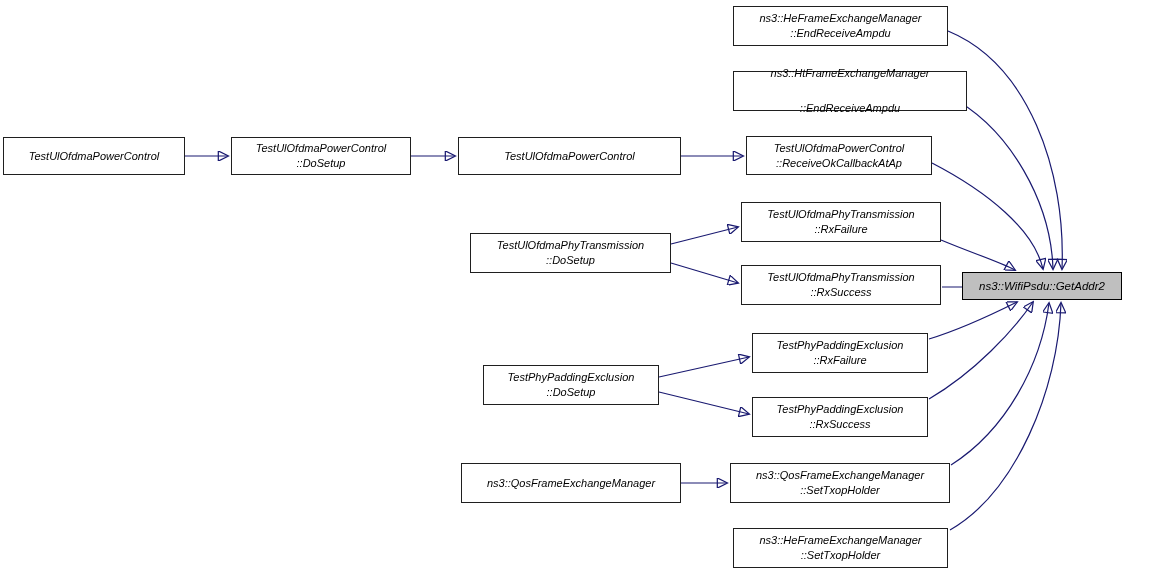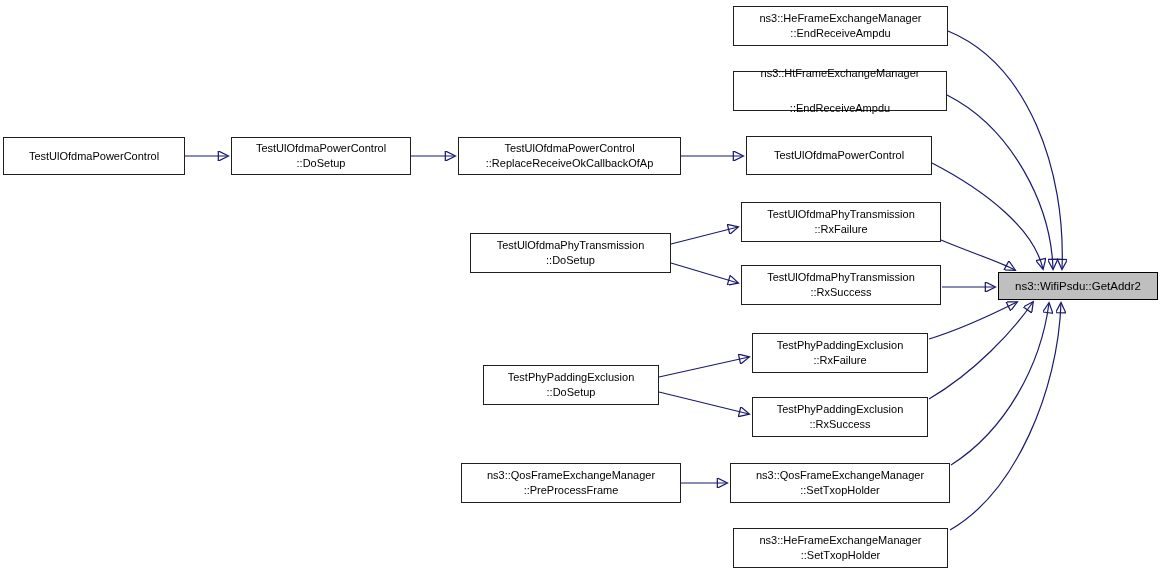--- a/index.html
+++ b/index.html
@@ -28,20 +28,21 @@
     border: 1px solid #1f1f1f;
     color: #000000;
     font-size: 11px;
     line-height: 15px;
     text-align: center;
     display: flex;
     flex-direction: column;
     justify-content: center;
     cursor: pointer;
     white-space: nowrap;
+    font-style: italic;
   }
   .node span { display: block; }
   .node.highlight {
     background: #bfbfbf;
     border: 1.5px solid #000000;
     cursor: default;
     font-size: 11.5px;
   }
 </style>
 </head>
@@ -72,41 +73,41 @@
     <path d="M681,483 L727,483" marker-end="url(#arrow)"></path>
     <path d="M951,465 C1006,430 1041,365 1049,303" marker-end="url(#arrow)"></path>
     <path d="M950,530 C1016,492 1058,390 1061,303" marker-end="url(#arrow)"></path>
   </svg>
 
   <div class="node" style="left:733px;top:6px;width:215px;height:40px;">
     <span>ns3::HeFrameExchangeManager</span>
     <span>::EndReceiveAmpdu</span>
   </div>
 
-  <div class="node" style="left:733px;top:71px;width:214px;height:40px;gap:20px;">
+  <div class="node" style="left:733px;top:71px;width:234px;height:40px;gap:20px;">
     <span>ns3::HtFrameExchangeManager</span>
     <span>::EndReceiveAmpdu</span>
   </div>
 
   <div class="node" style="left:3px;top:137px;width:182px;height:38px;">
     <span>TestUlOfdmaPowerControl</span>
   </div>
 
   <div class="node" style="left:231px;top:137px;width:180px;height:38px;">
     <span>TestUlOfdmaPowerControl</span>
     <span>::DoSetup</span>
   </div>
 
   <div class="node" style="left:458px;top:137px;width:223px;height:38px;">
     <span>TestUlOfdmaPowerControl</span>
-    <span>::ReplaceReceiveOkCallbackOfAp</span>
   </div>
 
   <div class="node" style="left:746px;top:136px;width:186px;height:39px;">
     <span>TestUlOfdmaPowerControl</span>
+    <span>::ReceiveOkCallbackAtAp</span>
   </div>
 
   <div class="node" style="left:741px;top:202px;width:200px;height:40px;">
     <span>TestUlOfdmaPhyTransmission</span>
     <span>::RxFailure</span>
   </div>
 
   <div class="node" style="left:470px;top:233px;width:201px;height:40px;">
     <span>TestUlOfdmaPhyTransmission</span>
     <span>::DoSetup</span>
@@ -127,30 +128,29 @@
     <span>::DoSetup</span>
   </div>
 
   <div class="node" style="left:752px;top:397px;width:176px;height:40px;">
     <span>TestPhyPaddingExclusion</span>
     <span>::RxSuccess</span>
   </div>
 
   <div class="node" style="left:461px;top:463px;width:220px;height:40px;">
     <span>ns3::QosFrameExchangeManager</span>
-    <span>::PreProcessFrame</span>
   </div>
 
   <div class="node" style="left:730px;top:463px;width:220px;height:40px;">
     <span>ns3::QosFrameExchangeManager</span>
     <span>::SetTxopHolder</span>
   </div>
 
   <div class="node" style="left:733px;top:528px;width:215px;height:40px;">
     <span>ns3::HeFrameExchangeManager</span>
     <span>::SetTxopHolder</span>
   </div>
 
-  <div class="node highlight" style="left:998px;top:272px;width:160px;height:28px;">
+  <div class="node highlight" style="left:962px;top:272px;width:160px;height:28px;">
     <span>ns3::WifiPsdu::GetAddr2</span>
   </div>
 
 </div>
 
 </body></html>

